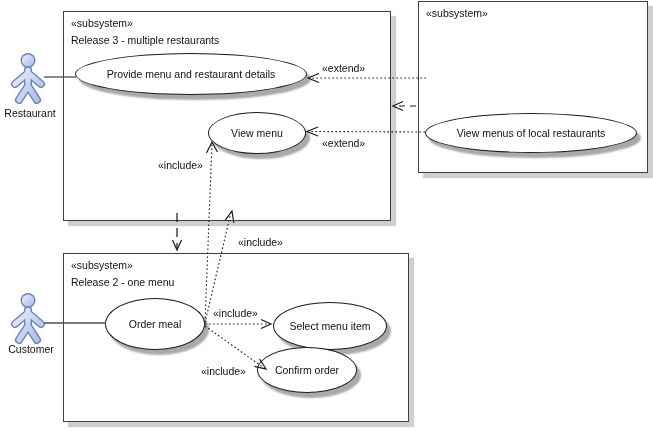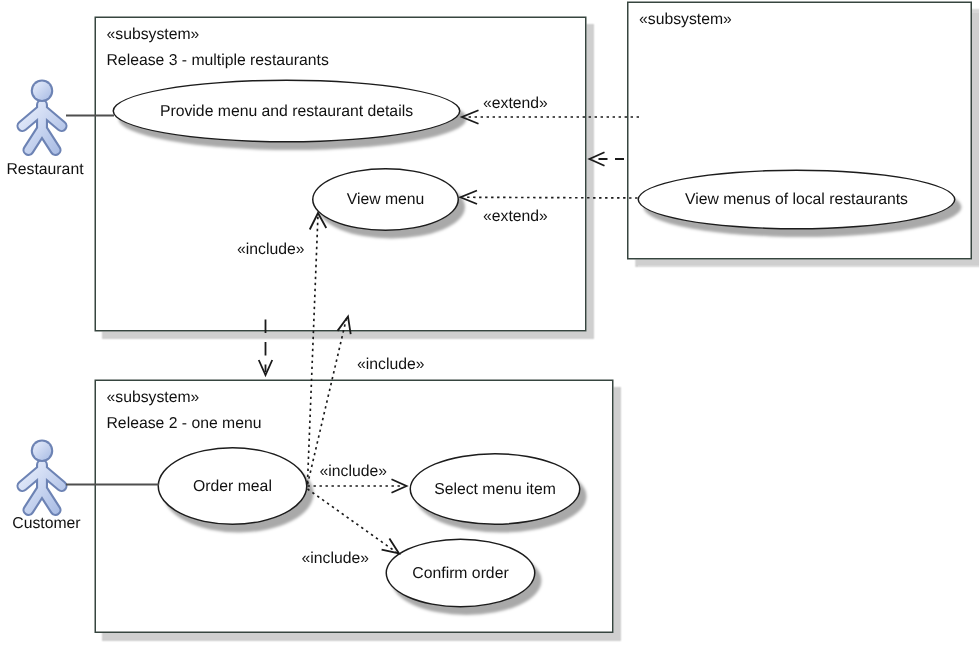--- a/index.html
+++ b/index.html
@@ -93,21 +93,21 @@
   </div>
   <div class="usecase" style="left:425px;top:113px;width:212px;height:40px;">
     <span>View menus of local restaurants</span>
   </div>
   <div class="usecase" style="left:105px;top:298px;width:100px;height:52px;">
     <span>Order meal</span>
   </div>
   <div class="usecase" style="left:273px;top:302px;width:114px;height:48px;">
     <span>Select menu item</span>
   </div>
-  <div class="usecase" style="left:257px;top:359px;width:100px;height:46px;">
+  <div class="usecase" style="left:257px;top:347px;width:100px;height:46px;">
     <span>Confirm order</span>
   </div>
 
   <svg class="overlay" width="653" height="433" viewBox="0 0 653 433">
 
     <path class="solidline" d="M44,77 L76,77"></path>
     <path class="solidline" d="M44,323 L106,323"></path>
 
     <g>
       <path class="dotted" d="M426,78 L310,78"></path>

